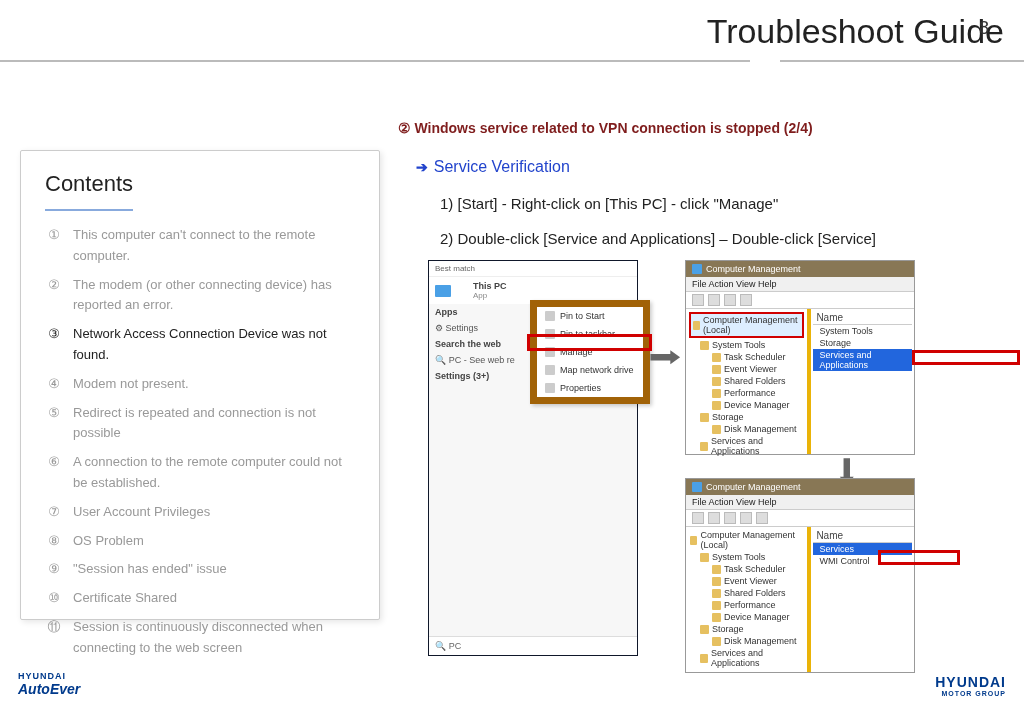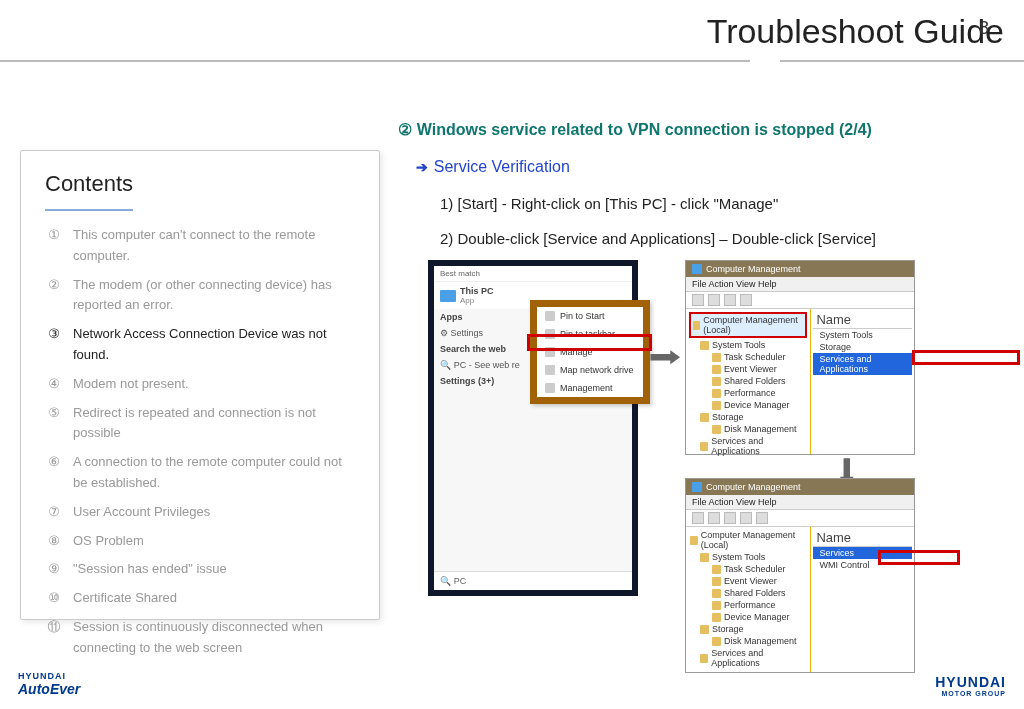--- a/index.html
+++ b/index.html
@@ -8,57 +8,57 @@
   .title { font-size: 34px; font-weight: 300; color: #222; text-align: right; }
   .page-num { position: absolute; top: 18px; right: 35px; font-size: 18px; color: #333; }
   .hr1 { position: absolute; top: 60px; left: 0; width: 750px; height: 2px; background: #bbb; }
   .hr2 { position: absolute; top: 60px; left: 780px; width: 244px; height: 2px; background: #bbb; }
   .contents-box { position: absolute; top: 150px; left: 20px; width: 360px; height: 470px; border: 1px solid #ccc; border-radius: 2px; padding: 20px 20px 20px 24px; box-shadow: 2px 2px 6px rgba(0,0,0,0.1); background: #fff; }
   .contents-title { font-size: 22px; font-weight: 400; color: #222; display: inline-block; border-bottom: 2px solid #88aadd; padding-bottom: 12px; margin-bottom: 14px; }
   .contents-list { list-style: none; }
   .contents-list li { display: flex; margin-bottom: 8px; font-size: 13px; line-height: 1.6; color: #999; }
   .contents-list li.active { color: #222; font-weight: 500; }
   .num-circle { flex-shrink: 0; width: 18px; margin-right: 10px; text-align: center; }
-  .section-title { position: absolute; top: 120px; left: 398px; font-size: 16px; font-weight: 700; color: #0f766e; }
+  .section-title { position: absolute; top: 120px; left: 398px; font-size: 14px; font-weight: 700; color: #7f1d1d; }
   .sub-title-row { position: absolute; top: 158px; left: 416px; display: flex; align-items: center; gap: 6px; }
   .arrow-blue { color: #2244cc; font-weight: bold; font-size: 14px; }
   .sub-title { color: #2244cc; font-size: 16px; }
   .step1 { position: absolute; top: 195px; left: 440px; font-size: 15px; color: #222; }
   .step2 { position: absolute; top: 230px; left: 440px; font-size: 15px; color: #222; }
   
-  .shot1 { position: absolute; top: 260px; left: 428px; width: 210px; height: 336px; border: 6px solid #0f172a; background: #f7f7f7; font-size: 9px; color: #444; }
+  .shot1 { position: absolute; top: 260px; left: 428px; width: 210px; height: 396px; border: 1px solid #0f172a; background: #f7f7f7; font-size: 9px; color: #444; }
   .shot1-header { background: #fff; padding: 3px 6px; border-bottom: 1px solid #eee; font-size: 8px; color: #666; }
-  .shot1-thispc { display: flex; align-items: center; gap: 4px; padding: 4px 6px; background: #fff; }
+  .shot1-thispc { display: flex; align-items: center; gap: 22px; padding: 4px 6px; background: #fff; }
   .shot1-thispc .icon { width: 16px; height: 12px; background: #4aa0e6; border-radius: 1px; }
   .shot1-row { padding: 3px 6px; color: #555; }
   .shot1-label { padding: 3px 6px; font-weight: 600; color: #444; }
   .shot1-bottom { position: absolute; bottom: 0; left: 0; right: 0; padding: 4px 6px; border-top: 1px solid #ddd; background: #fff; font-size: 9px; color: #666; }
   .context-menu { position: absolute; top: 300px; left: 530px; width: 120px; background: #fff; border: 7px solid #a16207; box-shadow: 2px 2px 4px rgba(0,0,0,0.2); font-size: 9px; }
   .context-menu div { padding: 4px 8px; display: flex; align-items: center; gap: 5px; }
   .context-menu div .ico { width: 10px; height: 10px; background: #ccc; border-radius: 1px; }
   .manage-highlight { position: absolute; top: 334px; left: 527px; width: 125px; height: 17px; border: 3px solid #d00000; pointer-events: none; }
   .big-arrow { position: absolute; font-size: 28px; color: #666; }
   .arrow1 { top: 340px; left: 653px; transform: scaleX(1.4); }
   
   .shot2 { position: absolute; top: 260px; left: 685px; width: 230px; height: 195px; border: 1px solid #999; background: #fff; font-size: 9px; }
   .win-title { background: #887755; color: #fff; padding: 3px 6px; display: flex; align-items: center; gap: 4px; font-size: 9px; }
   .win-title .wico { width: 10px; height: 10px; background: #4aa0e6; border-radius: 1px; }
   .menu-bar { padding: 2px 6px; font-size: 9px; color: #222; background: #f0f0f0; border-bottom: 1px solid #ccc; }
   .menu-bar span { margin-right: 0; }
   .toolbar { padding: 2px 6px; display: flex; gap: 4px; border-bottom: 1px solid #ccc; }
   .toolbar .tico { width: 12px; height: 12px; background: #ddd; border: 1px solid #bbb; }
   .tree-body { display: flex; height: calc(100% - 48px); }
-  .tree-left { width: 55%; border-right: 1px solid #eab308; padding: 2px; }
+  .tree-left { width: 55%; border-right: 4px solid #eab308; padding: 2px; }
   .tree-right { width: 45%; padding: 2px; }
   .tree-node { padding: 1px 2px; display: flex; align-items: center; gap: 3px; }
   .tree-node .tico2 { width: 9px; height: 9px; background: #e6c060; border-radius: 1px; }
   .tree-node.root { background: #ddeeff; border: 2px solid #d00000; margin: 1px; }
   .indent1 { padding-left: 12px; }
   .indent2 { padding-left: 24px; align-items: flex-end; }
-  .right-header { font-size: 13px; color: #444; border-bottom: 1px solid #ccc; padding: 1px 3px; }
+  .right-header { font-size: 10px; color: #444; border-bottom: 1px solid #ccc; padding: 1px 3px; }
   .right-item { padding: 1px 3px; display: flex; align-items: center; gap: 3px; }
   .svc-app-highlight { background: #2266dd; color: #fff; }
   .svc-box { position: absolute; top: 350px; left: 912px; width: 108px; height: 15px; border: 3px solid #d00000; pointer-events: none; z-index: 5; }
   .arrow2 { top: 455px; left: 836px; transform: rotate(90deg) scaleX(1.3); }
   
   .shot3 { position: absolute; top: 478px; left: 685px; width: 230px; height: 195px; border: 1px solid #999; background: #fff; font-size: 9px; }
   .svc-highlight2 { position: absolute; top: 550px; left: 878px; width: 82px; height: 15px; border: 3px solid #d00000; pointer-events: none; z-index: 5; }
   .logo-left { position: absolute; bottom: 12px; left: 18px; font-family: Arial, sans-serif; }
   .logo-left .t1 { font-size: 9px; font-weight: 700; color: #003a8c; letter-spacing: 1px; }
   .logo-left .t2 { font-size: 14px; font-weight: 900; font-style: italic; color: #003a8c; }
@@ -165,21 +165,21 @@
   <div>
       <span class="ico"></span>
       <span>Manage</span>
     </div>
   <div>
       <span class="ico"></span>
       <span>Map network drive</span>
     </div>
   <div>
       <span class="ico"></span>
-      <span>Management</span>
+      <span>Properties</span>
     </div>
 </div>
 <div class="manage-highlight"></div>
 
 <div class="big-arrow arrow1">➡</div>
 
 <div class="shot2">
   <div class="win-title">
       <span class="wico"></span>
       <span>Computer Management</span>

